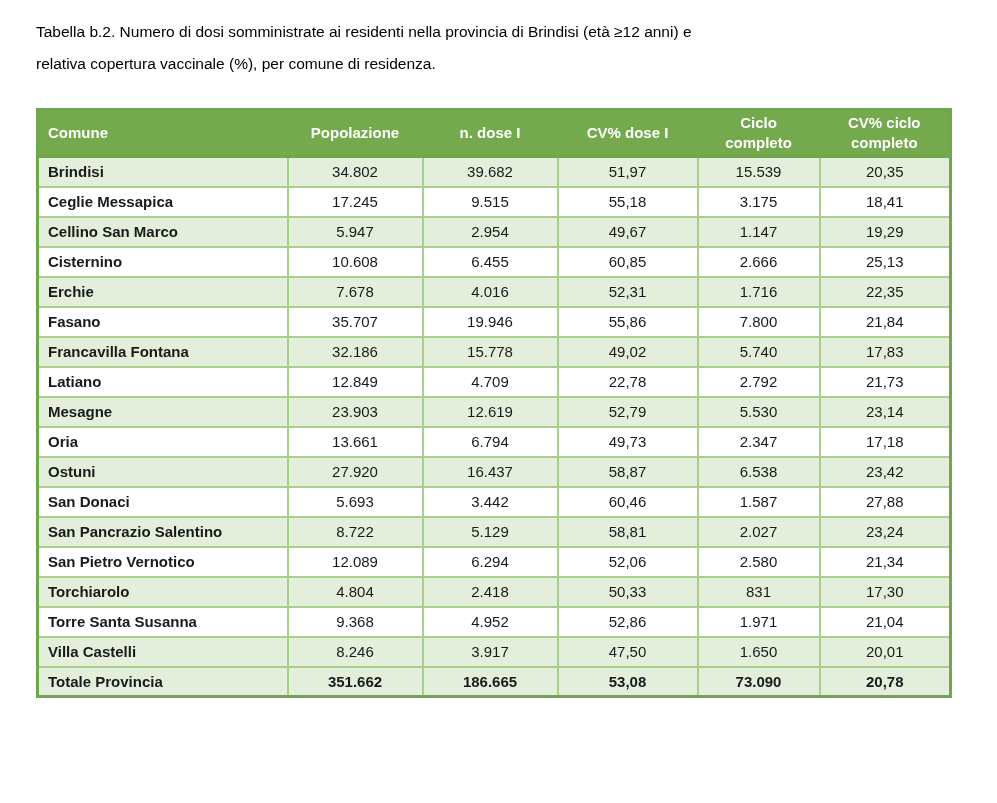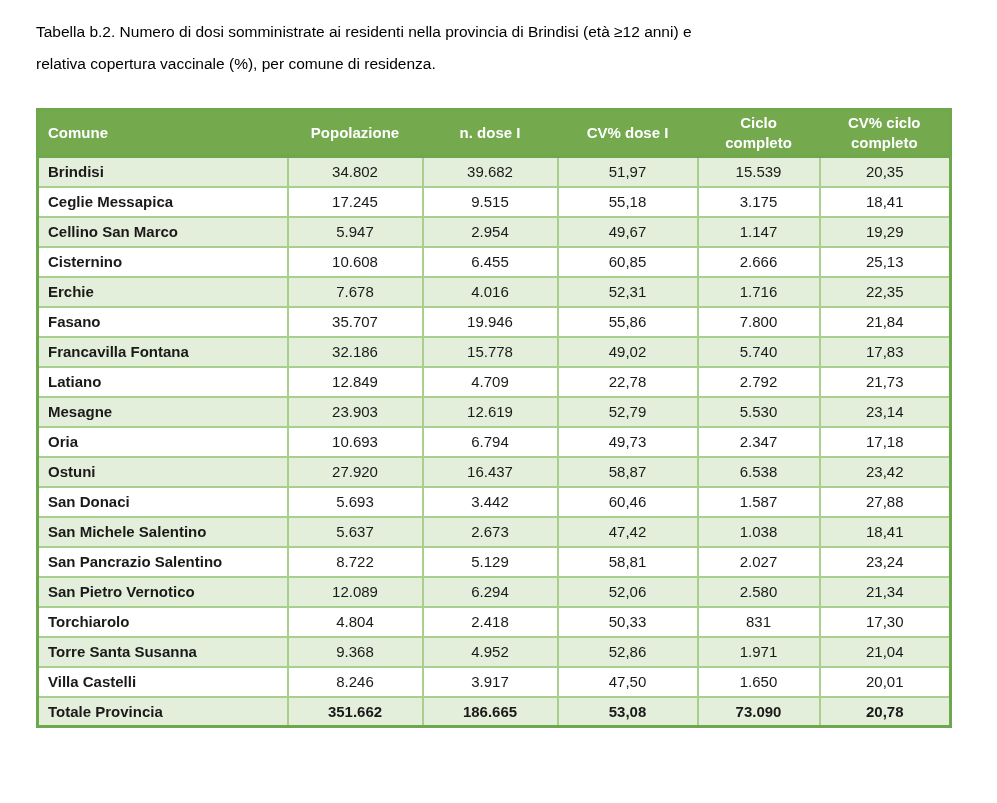--- a/index.html
+++ b/index.html
@@ -182,49 +182,41 @@
         <tr>
           <td>Mesagne</td>
           <td>23.903</td>
           <td>12.619</td>
           <td>52,79</td>
           <td>5.530</td>
           <td>23,14</td>
         </tr>
         <tr>
           <td>Oria</td>
-          <td>10.693</td>
+          <td>13.661</td>
           <td>6.794</td>
           <td>49,73</td>
           <td>2.347</td>
           <td>17,18</td>
         </tr>
         <tr>
           <td>Ostuni</td>
           <td>27.920</td>
           <td>16.437</td>
           <td>58,87</td>
           <td>6.538</td>
           <td>23,42</td>
         </tr>
         <tr>
           <td>San Donaci</td>
           <td>5.693</td>
           <td>3.442</td>
           <td>60,46</td>
           <td>1.587</td>
           <td>27,88</td>
-        </tr>
-        <tr>
-          <td>San Michele Salentino</td>
-          <td>5.637</td>
-          <td>2.673</td>
-          <td>47,42</td>
-          <td>1.038</td>
-          <td>18,41</td>
         </tr>
         <tr>
           <td>San Pancrazio Salentino</td>
           <td>8.722</td>
           <td>5.129</td>
           <td>58,81</td>
           <td>2.027</td>
           <td>23,24</td>
         </tr>
         <tr>

